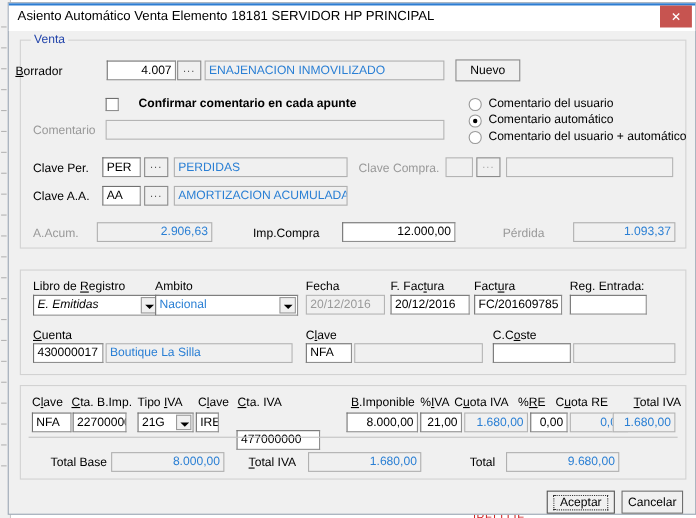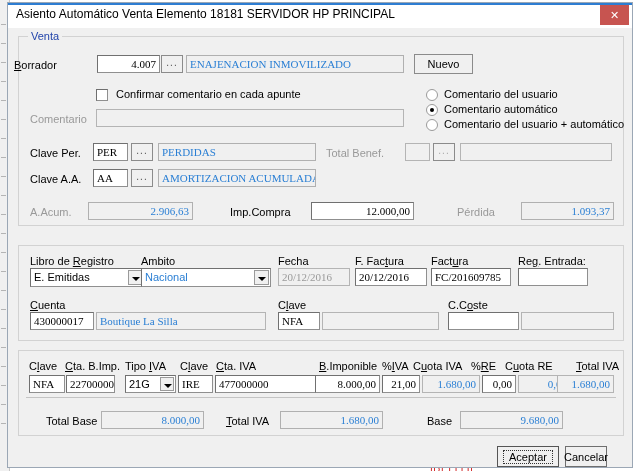--- a/index.html
+++ b/index.html
@@ -46,21 +46,21 @@
   }
   .lbl{position:absolute;font-size:11px;color:#000;white-space:nowrap;}
   .lbl.dis{color:#999999;text-align:right;}
   .lbl u{text-decoration:underline;}
 
   
   .inp{
     position:absolute;box-sizing:border-box;background:#ffffff;
     border:1px solid #8f8f8f;border-top-color:#707070;border-left-color:#707070;
     font-size:11px;color:#000;line-height:16px;height:18px;padding:0 3px;
-    font-family:Liberation Serif, serif;
+    font-family:Liberation Sans, sans-serif;
     overflow:hidden;white-space:nowrap;
   }
   .inp.ro{background:#f0f0f0;border:1px solid #b0b0b0;color:#2a7fd4;}
   .inp.blue{color:#2a7fd4;}
   .inp.right{text-align:right;}
   .inp.flat{background:#f0f0f0;border:1px solid #b4b4b4;}
 
   .btn{
     position:absolute;box-sizing:border-box;background:#f0f0f0;
     border:1px solid #8b8b8b;height:20px;
@@ -146,58 +146,58 @@
 
   <div class="lbl" style="left:6px;top:56px;"><u>B</u>orrador</div>
   <div class="inp right" style="left:89px;top:52px;width:63px;">4.007</div>
   <div class="btn dots" style="left:153px;top:52px;width:22px;height:18px;">...</div>
   <div class="inp ro blue" style="left:178px;top:52px;width:218px;">ENAJENACION INMOVILIZADO</div>
   <div class="btn" style="left:406px;top:51px;width:59px;height:20px;">
       <span>Nuevo</span>
     </div>
 
   <div class="chk" style="left:88px;top:86px;"></div>
-  <div class="lbl" style="left:108px;top:85px;">Confirmar comentario en cada apunte</div>
+  <div class="lbl" style="left:118px;top:85px;font-weight:bold;">Confirmar comentario en cada apunte</div>
 
   <div class="radio" style="left:418px;top:86px;"></div>
   <div class="lbl" style="left:436px;top:85px;">Comentario del usuario</div>
   <div class="radio on" style="left:418px;top:101px;"></div>
   <div class="lbl" style="left:436px;top:100px;">Comentario automático</div>
   <div class="radio" style="left:418px;top:116px;"></div>
   <div class="lbl" style="left:436px;top:115px;">Comentario del usuario + automático</div>
 
   <div class="lbl dis" style="left:22px;top:110px;">Comentario</div>
   <div class="inp flat" style="left:88px;top:106px;width:308px;"></div>
 
   <div class="lbl" style="left:22px;top:144px;">Clave Per.</div>
   <div class="inp" style="left:85px;top:140px;width:35px;">PER</div>
   <div class="btn dots" style="left:123px;top:140px;width:22px;height:18px;">...</div>
   <div class="inp ro blue" style="left:150px;top:140px;width:158px;">PERDIDAS</div>
 
-  <div class="lbl dis" style="left:318px;top:144px;">Total Benef.</div>
+  <div class="lbl dis" style="left:318px;top:144px;">Clave Compra.</div>
   <div class="inp flat" style="left:397px;top:140px;width:25px;"></div>
   <div class="btn dots" style="left:425px;top:140px;width:22px;height:18px;color:#aaa;">...</div>
   <div class="inp flat" style="left:452px;top:140px;width:152px;"></div>
 
   <div class="lbl" style="left:22px;top:170px;">Clave A.A.</div>
   <div class="inp" style="left:85px;top:166px;width:35px;">AA</div>
   <div class="btn dots" style="left:123px;top:166px;width:22px;height:18px;">...</div>
   <div class="inp ro blue" style="left:150px;top:166px;width:158px;">AMORTIZACION ACUMULADA</div>
 
   <div class="lbl dis" style="left:22px;top:203px;">A.Acum.</div>
   <div class="inp ro right" style="left:80px;top:199px;width:105px;">2.906,63</div>
   <div class="lbl" style="left:222px;top:203px;">Imp.Compra</div>
   <div class="inp right" style="left:303px;top:199px;width:103px;">12.000,00</div>
   <div class="lbl dis" style="left:449px;top:203px;">Pérdida</div>
   <div class="inp ro right" style="left:513px;top:199px;width:93px;">1.093,37</div>
 
   <div class="group" style="left:10px;top:242px;width:606px;height:96px;"></div>
 
   <div class="lbl" style="left:22px;top:252px;">Libro de <u>R</u>egistro</div>
-  <div class="combo" style="left:22px;top:265px;width:115px;">
+  <div class="combo" style="left:22px;top:265px;width:115px;font-style:italic;">
     <span>E. Emitidas</span>
     <span class="arrow"></span>
   </div>
 
   <div class="lbl" style="left:133px;top:252px;">Ambito</div>
   <div class="combo blue" style="left:133px;top:265px;width:130px;">
     <span>Nacional</span>
     <span class="arrow"></span>
   </div>
 
@@ -238,38 +238,38 @@
   <div class="lbl" style="left:463px;top:357px;">%<u>R</u>E</div>
   <div class="lbl" style="left:497px;top:357px;text-align:center;">C<u>u</u>ota RE</div>
   <div class="lbl" style="left:568px;top:357px;"><u>T</u>otal IVA</div>
 
   <div class="inp" style="left:21px;top:372px;width:36px;">NFA</div>
   <div class="inp" style="left:58px;top:372px;width:49px;">227000000</div>
   <div class="combo" style="left:117px;top:372px;width:51px;height:18px;line-height:16px;">
     <span>21G</span>
     <span class="arrow" style="width:14px;height:14px;"></span>
   </div>
-  <div class="inp" style="left:170px;top:372px;width:35px;">IRE</div>
-  <div class="inp" style="left:207px;top:372px;width:110px;">477000000</div>
+  <div class="inp" style="left:170px;top:372px;width:21px;">IRE</div>
+  <div class="inp" style="left:207px;top:388px;width:76px;">477000000</div>
   <div class="inp right" style="left:307px;top:372px;width:65px;">8.000,00</div>
   <div class="inp right" style="left:374px;top:372px;width:38px;">21,00</div>
   <div class="inp flat right blue" style="left:414px;top:372px;width:58px;">1.680,00</div>
   <div class="inp right" style="left:474px;top:372px;width:34px;">0,00</div>
   <div class="inp flat right blue" style="left:510px;top:372px;width:53px;">0,00</div>
   <div class="inp flat right blue" style="left:549px;top:372px;width:57px;">1.680,00</div>
 
   <div class="hr" style="left:18px;top:394px;width:590px;"></div>
 
   <div class="lbl" style="left:38px;top:412px;">Total Base</div>
   <div class="inp ro right" style="left:93px;top:408px;width:103px;">8.000,00</div>
   <div class="lbl" style="left:218px;top:412px;"><u>T</u>otal IVA</div>
   <div class="inp ro right" style="left:272px;top:408px;width:103px;">1.680,00</div>
-  <div class="lbl" style="left:419px;top:412px;">Base</div>
+  <div class="lbl" style="left:419px;top:412px;">Total</div>
   <div class="inp ro right" style="left:452px;top:408px;width:103px;">9.680,00</div>
 
   <div class="btn dlg focus" style="left:489px;top:443px;width:62px;">
     <span class="fdot">Aceptar</span>
   </div>
-  <div class="btn dlg" style="left:557px;top:443px;width:42px;">
+  <div class="btn dlg" style="left:557px;top:443px;width:56px;">
     <span>Cancelar</span>
   </div>
 
 </div>
 
 </body></html>

